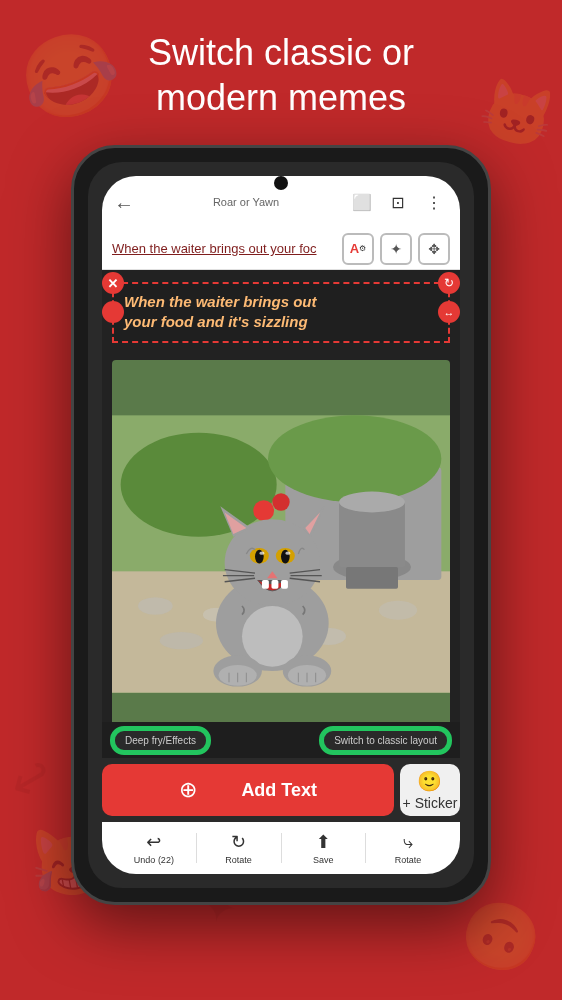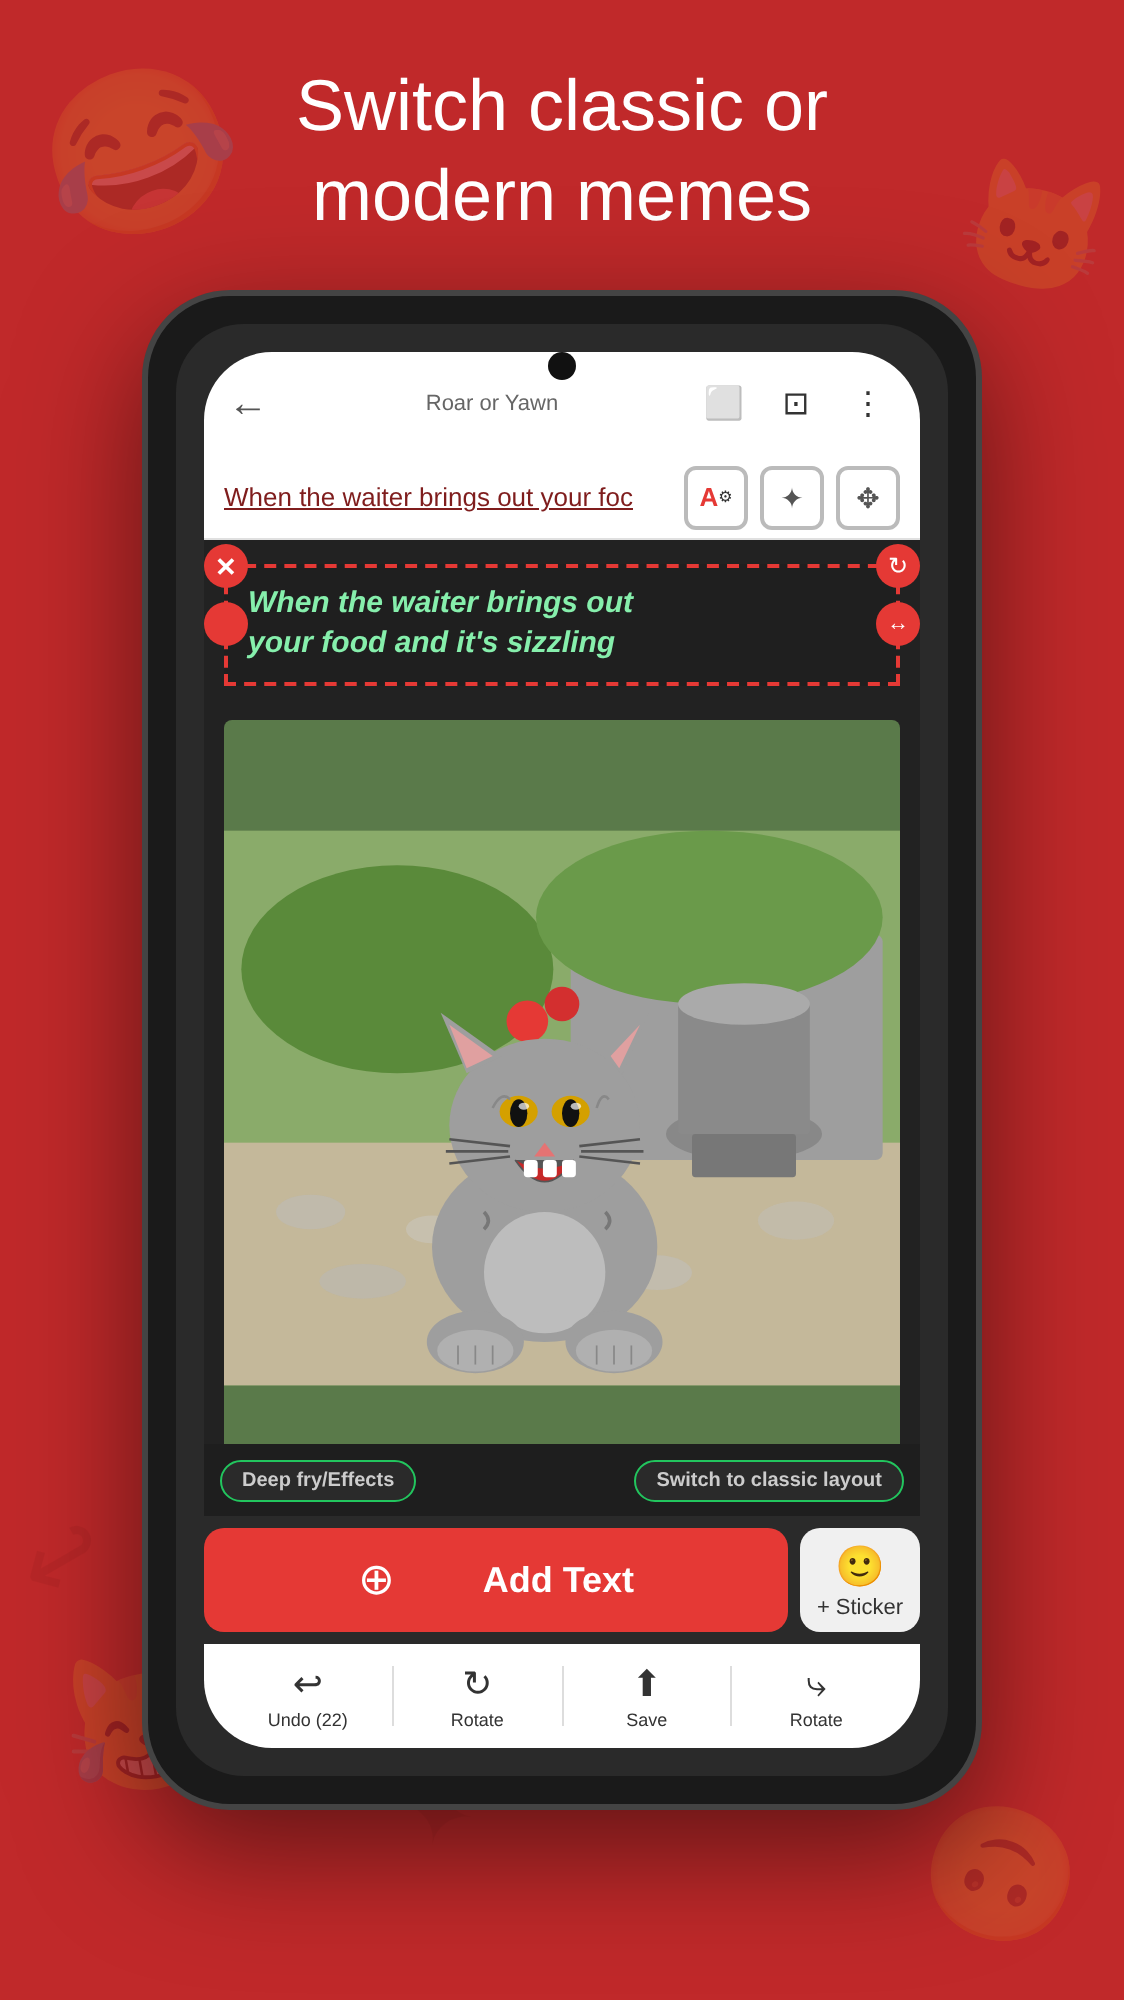--- a/index.html
+++ b/index.html
@@ -206,21 +206,21 @@
       left: 10px;
       right: 10px;
       padding: 8px 10px;
       border: 2.5px dashed #e53935;
       background: rgba(30,30,30,0.85);
       z-index: 3;
     }
     .text-overlay-content {
       font-size: 15px;
       font-weight: 700;
-      color: #86efac;
+      color: #fdba74;
       line-height: 1.35;
       font-style: italic;
     }
     .text-overlay-handle-left {
       position: absolute;
       left: -12px;
       top: 50%;
       transform: translateY(-50%);
       width: 22px;
       height: 22px;
@@ -297,27 +297,26 @@
       overflow: hidden;
     }
 
     
     .cat-svg {
       width: 100%;
       height: 100%;
     }
     .bottom-pill {
       background: #2a2a2a;
-      border: 1px solid #22c55e;
+      border: 5px solid #22c55e;
       border-radius: 14px;
       padding: 4px 10px;
       font-size: 10px;
       color: #ccc;
       cursor: pointer;
-      font-weight: bold;
     }
 
     
     .bottom-nav {
       position: absolute;
       bottom: 14px;
       left: 14px;
       right: 14px;
       height: 52px;
       background: white;
@@ -503,21 +502,21 @@
         </div>
       </div>
 
       <div style="position:absolute;bottom:72px;left:14px;right:80px;height:52px;background:#e53935;border-radius:10px;display:flex;align-items:center;justify-content:center;gap:8px;z-index:5;cursor:pointer;">
         <span style="color:white;font-size:22px;">⊕</span>
         <span style="color:white;font-size:18px;font-weight:700;margin-left:36px;">Add Text</span>
       </div>
 
       <div style="position:absolute;right:14px;bottom:72px;width:60px;height:52px;background:#f0f0f0;border-radius:10px;display:flex;flex-direction:column;align-items:center;justify-content:center;cursor:pointer;z-index:6;">
         <span style="font-size:20px;">🙂</span>
-        <span style="font-size:11px;color:#333;margin-top:2px;">+ Sticker</span>
+        <span style="font-size:14px;color:#333;margin-top:2px;">+ Sticker</span>
       </div>
 
       <div class="bottom-nav">
         <div class="nav-item">
           <span class="nav-item-icon">↩</span>
           <span class="nav-item-label">Undo (22)</span>
         </div>
         <div class="nav-divider"></div>
         <div class="nav-item">
           <span class="nav-item-icon">↻</span>

